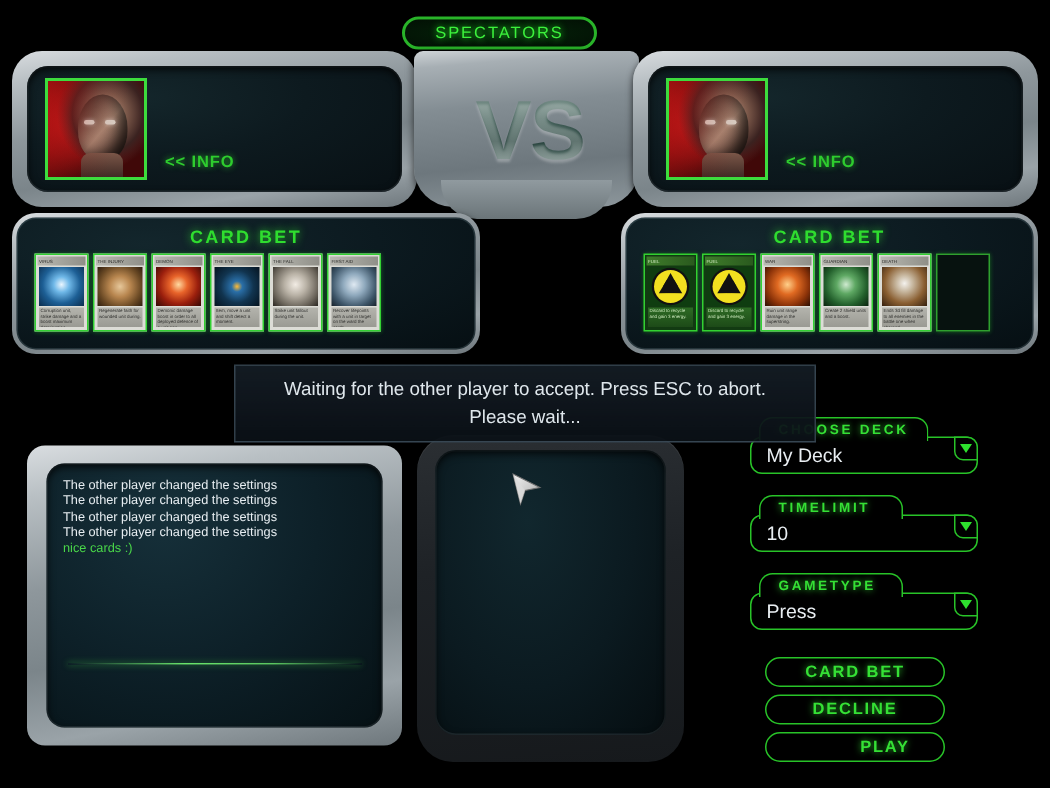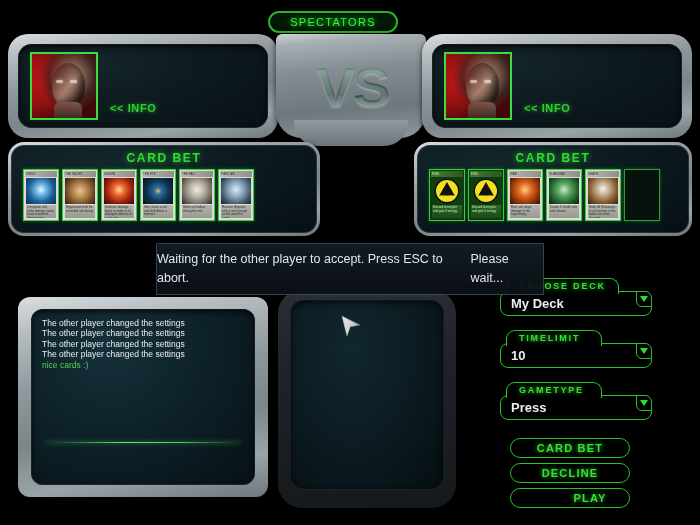--- a/index.html
+++ b/index.html
@@ -150,21 +150,21 @@
   }
   .radio-sym i:nth-child(1){ transform:translate(-50%,-100%) rotate(0deg); }
   .radio-sym i:nth-child(2){ transform:translate(-50%,-100%) rotate(120deg); }
   .radio-sym i:nth-child(3){ transform:translate(-50%,-100%) rotate(240deg); }
 
   
   #modal{
     position:absolute; left:156px; top:243px; width:388px; height:52px;
     background: linear-gradient(180deg, rgba(20,28,36,.94), rgba(10,16,22,.94));
     border:1px solid rgba(120,150,170,.35);
-    display:flex; flex-direction:row; align-items:center; justify-content:center;
+    display:flex; flex-direction:column; align-items:center; justify-content:center;
     z-index:40;
   }
   #modal div{ color:#dfe7ec; font-size:12.5px; line-height:19px; }
 
   
   #chatBezel{ left:18px; top:297px; width:250px; height:200px; border-radius:12px; }
   #chatInner{
     left:13px; top:12px; width:224px; height:176px; border-radius:12px;
     background: radial-gradient(ellipse at 35% 22%, #16303a 0%, #0d2028 50%, #061115 100%);
   }
@@ -196,21 +196,21 @@
     border:1.5px solid #28c328; border-bottom:none; border-radius:9px 9px 0 0;
     color:#35e035; font-size:9px; font-weight:bold; letter-spacing:1.8px;
     line-height:14px; text-shadow:0 0 5px rgba(53,224,53,.9);
     background:#000; z-index:2;
   }
   .fbox{
     position:absolute; left:0; top:13px; width:152px; height:25px;
     border:1.5px solid #28c328; border-radius:8px;
     background:#000; display:flex; align-items:center;
   }
-  .fval{ color:#e9eef2; font-size:13px; padding-left:10px;font-weight:bold; }
+  .fval{ color:#e9eef2; font-size:13px; padding-left:10px; }
   .fcaret{
     position:absolute; right:-1px; top:-1px; width:16px; height:16px;
     border:1.5px solid #28c328; border-radius:0 7px 0 6px; background:#000;
     display:flex; align-items:center; justify-content:center;
   }
   .fcaret i{
     width:0;height:0;border-left:4px solid transparent;border-right:4px solid transparent;
     border-top:6px solid #2ee02e;
   }
 

